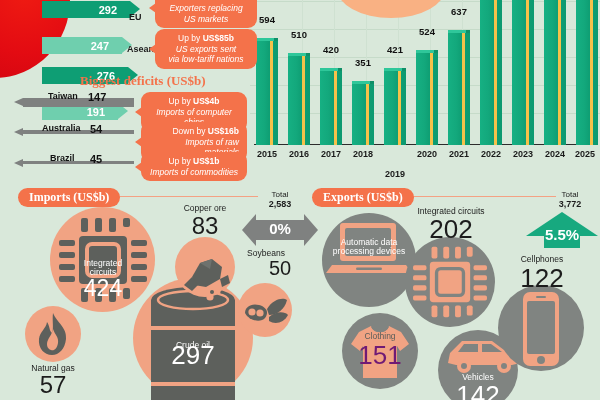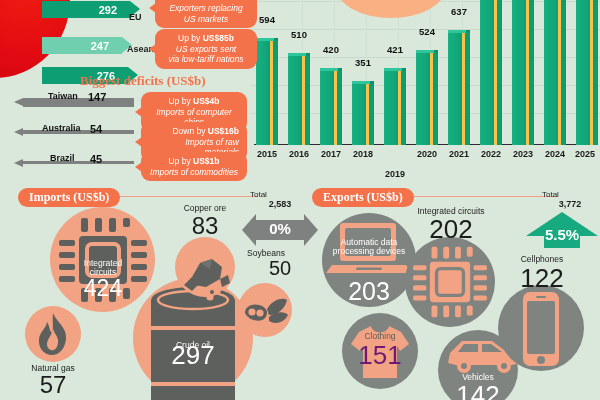--- a/index.html
+++ b/index.html
@@ -102,21 +102,21 @@
   .circ{position:absolute;border-radius:50%;}
   .c-peach{background:#f1a383;}
   .c-gray{background:#808481;}
   .caption{position:absolute;font-size:8.5px;color:#1c1c1c;text-align:center;white-space:nowrap;}
   .bignum{position:absolute;font-size:23px;color:#1c1c1c;text-align:center;font-weight:400;}
   .bignum.w{color:#ffffff;}
   .caption.w{color:#ffffff;}
   .caption.inner{color:#ffffff;}
 
   
-  .tot-lab{position:absolute;font-size:8px;color:#1c1c1c;}
+  .tot-lab{position:absolute;font-size:8px;color:#1c1c1c;text-align:center;}
   .tot-val{position:absolute;font-size:9px;font-weight:bold;color:#1c1c1c;text-align:center;}
   .pct{position:absolute;font-size:15px;font-weight:bold;color:#fff;text-align:center;}
 
   svg{display:block;}
 </style>
 </head>
 <body>
 
 <div class="root">
 
@@ -243,20 +243,25 @@
     <span class="num">247</span>
   </div>
   <div class="arrowlabel" style="left:129px;top:12px;">EU</div>
 
   <div class="arrowrow gwedge w-dark" style="left:42px;top:33px;width:86px;">
     <div class="body" style="width:86px;"></div>
       <div class="tip"></div>
     <span class="num">276</span>
   </div>
 
+  <div class="arrowrow gwedge w-light" style="left:42px;top:52px;width:76px;">
+    <div class="body" style="width:76px;"></div>
+      <div class="tip"></div>
+    <span class="num">191</span>
+  </div>
   <div class="arrowlabel" style="left:127px;top:44px;">Asean</div>
 
   <div class="callout" style="left:155px;top:-12px;width:86px;">
     <div style="height:11px;"></div>
     <div>Exporters replacing</div>
     <div>US markets</div>
   </div>
 
   <div class="callout" style="left:155px;top:29px;width:86px;">
     <div class="l1">
@@ -394,21 +399,20 @@
 
   <div class="circ c-gray" style="left:322px;top:213px;width:94px;height:94px;"></div>
   <svg width="86" height="60" viewBox="0 0 86 60" style="position:absolute;left:326px;top:219px;">
     <rect x="14" y="4" width="56" height="38" rx="3" fill="#f1a383"></rect>
     <rect x="19" y="9" width="46" height="28" rx="2" fill="#808481"></rect>
     <path d="M6 46 L80 46 L86 54 L0 54 Z" fill="#f1a383"></path>
     <rect x="30" y="48.5" width="26" height="2.4" rx="1.2" fill="#808481"></rect>
   </svg>
   <div class="caption w" style="left:329px;top:237px;width:80px;">Automatic data</div>
   <div class="caption w" style="left:325px;top:246px;width:88px;">processing devices</div>
-  <div class="bignum w" style="left:334px;top:277px;width:70px;font-size:25px;">203</div>
 
   <div class="circ c-gray" style="left:405px;top:237px;width:90px;height:90px;"></div>
   <svg width="84" height="84" viewBox="0 0 100 100" style="position:absolute;left:408px;top:240px;">
     <g fill="#f1a383">
       <rect x="26" y="26" width="48" height="48" rx="4"></rect>
       <rect x="28" y="8" width="7" height="14" rx="2"></rect>
       <rect x="42" y="8" width="7" height="14" rx="2"></rect>
       <rect x="56" y="8" width="7" height="14" rx="2"></rect>
       <rect x="70" y="8" width="7" height="12" rx="2"></rect>
       <rect x="28" y="78" width="7" height="14" rx="2"></rect>

